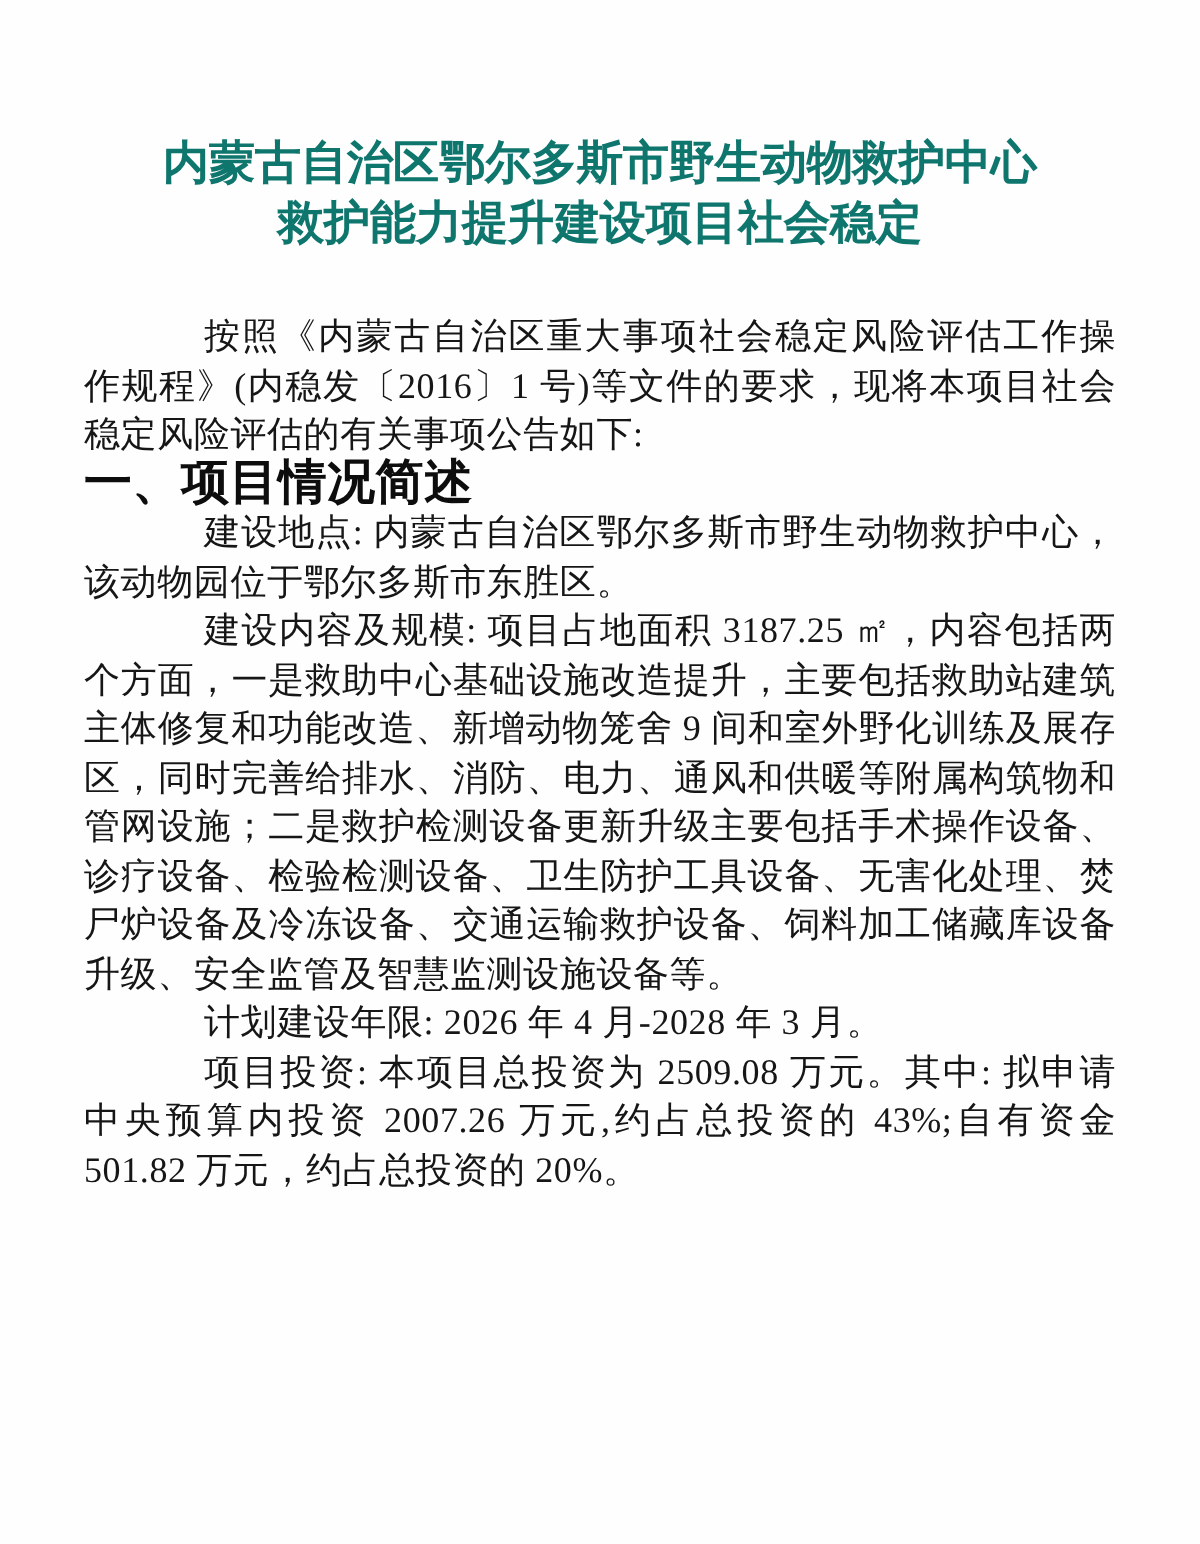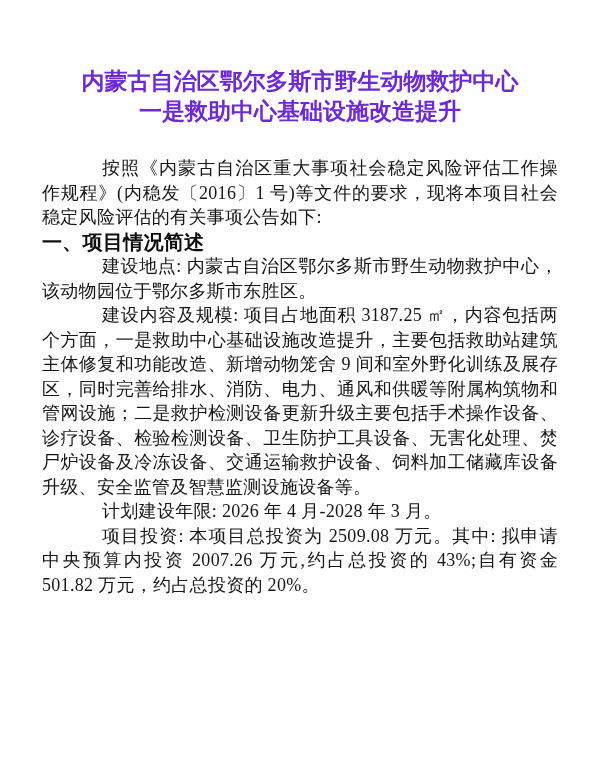--- a/index.html
+++ b/index.html
@@ -18,21 +18,21 @@
     padding: 66px 42px 0 42px;
     overflow: hidden;
   }
   .doc-title {
     margin: 0 0 30px 0;
     text-align: center;
     font-family: "Liberation Sans", "DejaVu Sans", sans-serif;
     font-weight: bold;
     font-size: 23px;
     line-height: 30px;
-    color: #6d28d9;
+    color: #0f766e;
   }
   .doc-title .title-line {
     display: block;
   }
   .body-text {
     font-family: "Liberation Serif", "DejaVu Serif", serif;
     font-size: 18px;
     line-height: 24.5px;
     letter-spacing: 0.3px;
   }
@@ -43,35 +43,35 @@
     font-family: "Liberation Serif", "DejaVu Serif", serif;
     font-size: 18px;
     line-height: 24.5px;
     letter-spacing: 0.3px;
     color: #161616;
   }
   h2.sec-heading {
     margin: 0;
     font-family: "Liberation Sans", "DejaVu Sans", sans-serif;
     font-weight: bold;
-    font-size: 20px;
+    font-size: 24px;
     line-height: 24.5px;
     letter-spacing: 0.3px;
     color: #0d0d0d;
     text-indent: 0;
   }
 </style>
 </head>
 <body>
 
 <div class="page">
 
   <h1 class="doc-title">
     <span class="title-line">内蒙古自治区鄂尔多斯市野生动物救护中心</span>
-    <span class="title-line">一是救助中心基础设施改造提升</span>
+    <span class="title-line">救护能力提升建设项目社会稳定</span>
   </h1>
 
   <div class="body-text">
 
     <p class="para">按照《内蒙古自治区重大事项社会稳定风险评估工作操作规程》(内稳发〔2016〕1 号)等文件的要求，现将本项目社会稳定风险评估的有关事项公告如下:</p>
 
     <h2 class="sec-heading">一、项目情况简述</h2>
 
     <p class="para">建设地点: 内蒙古自治区鄂尔多斯市野生动物救护中心，该动物园位于鄂尔多斯市东胜区。</p>
 

